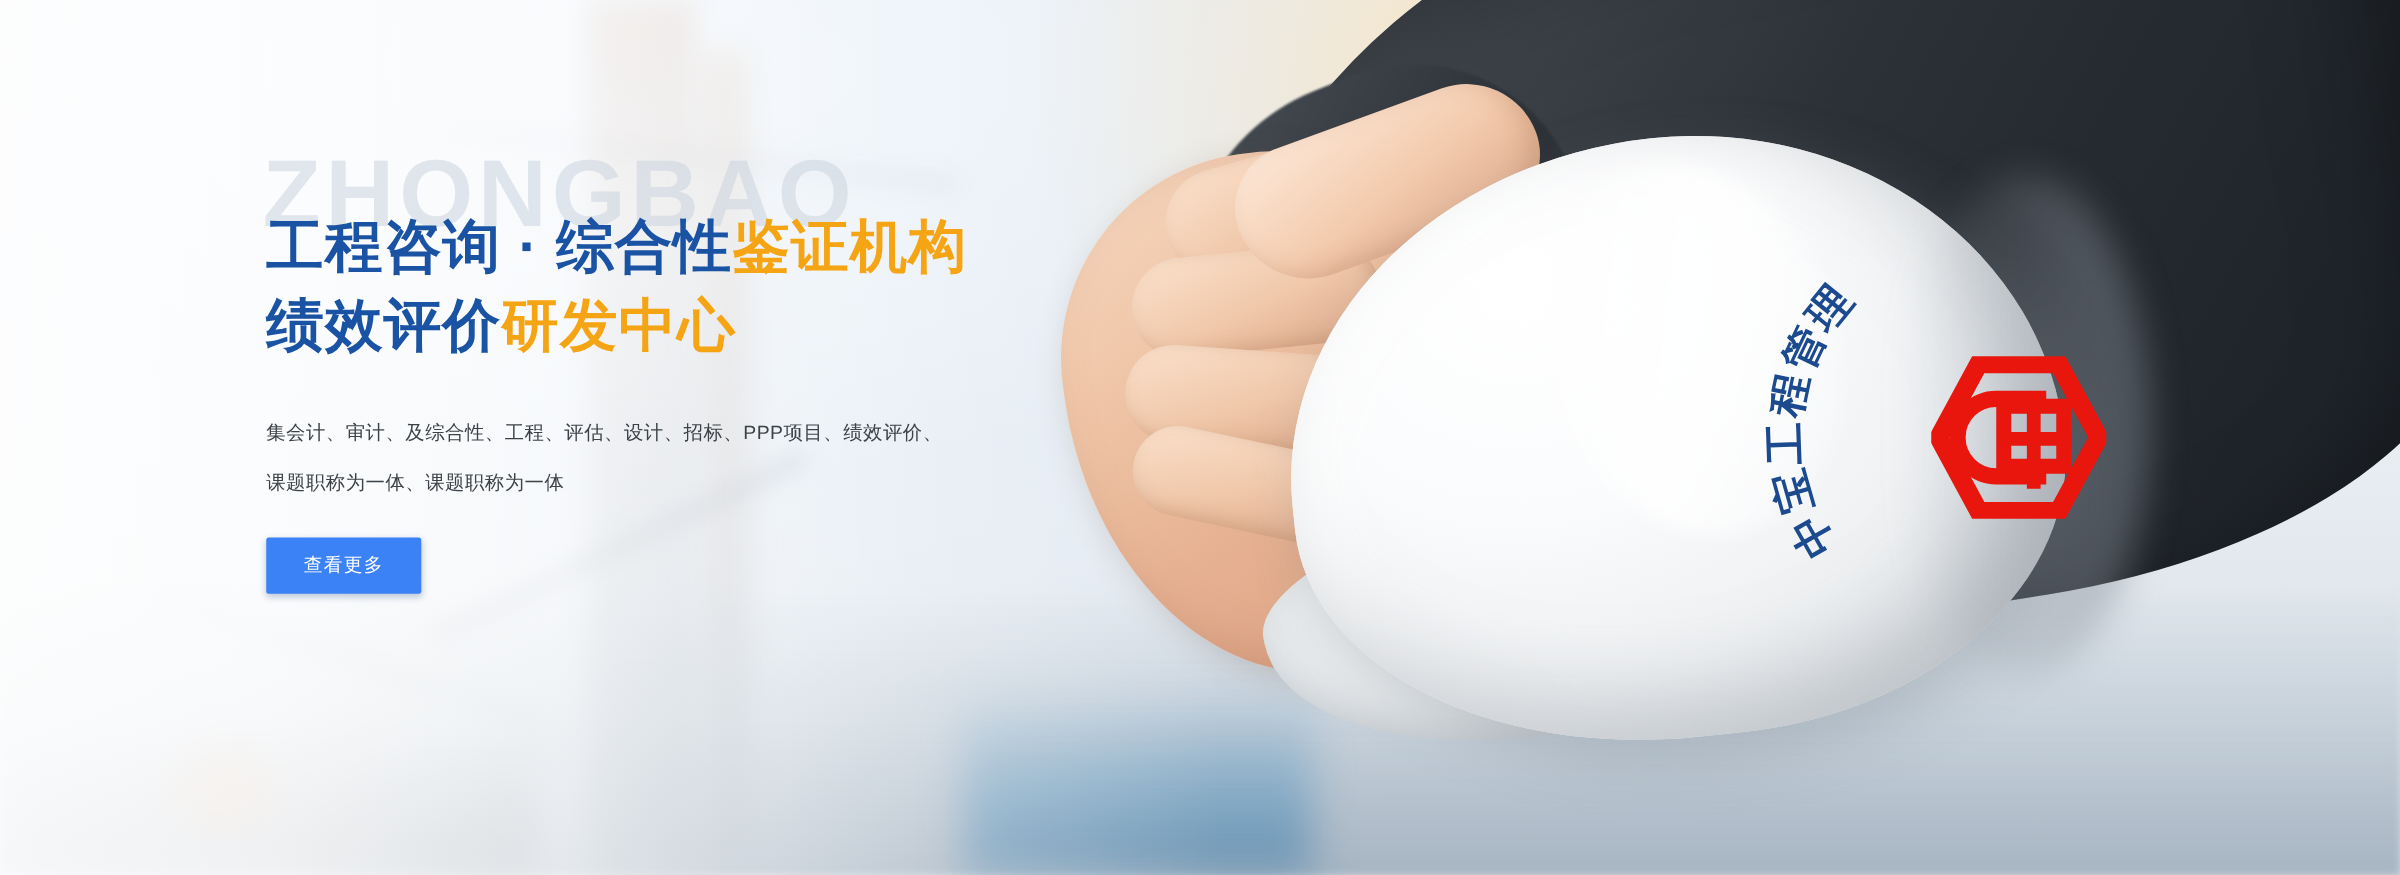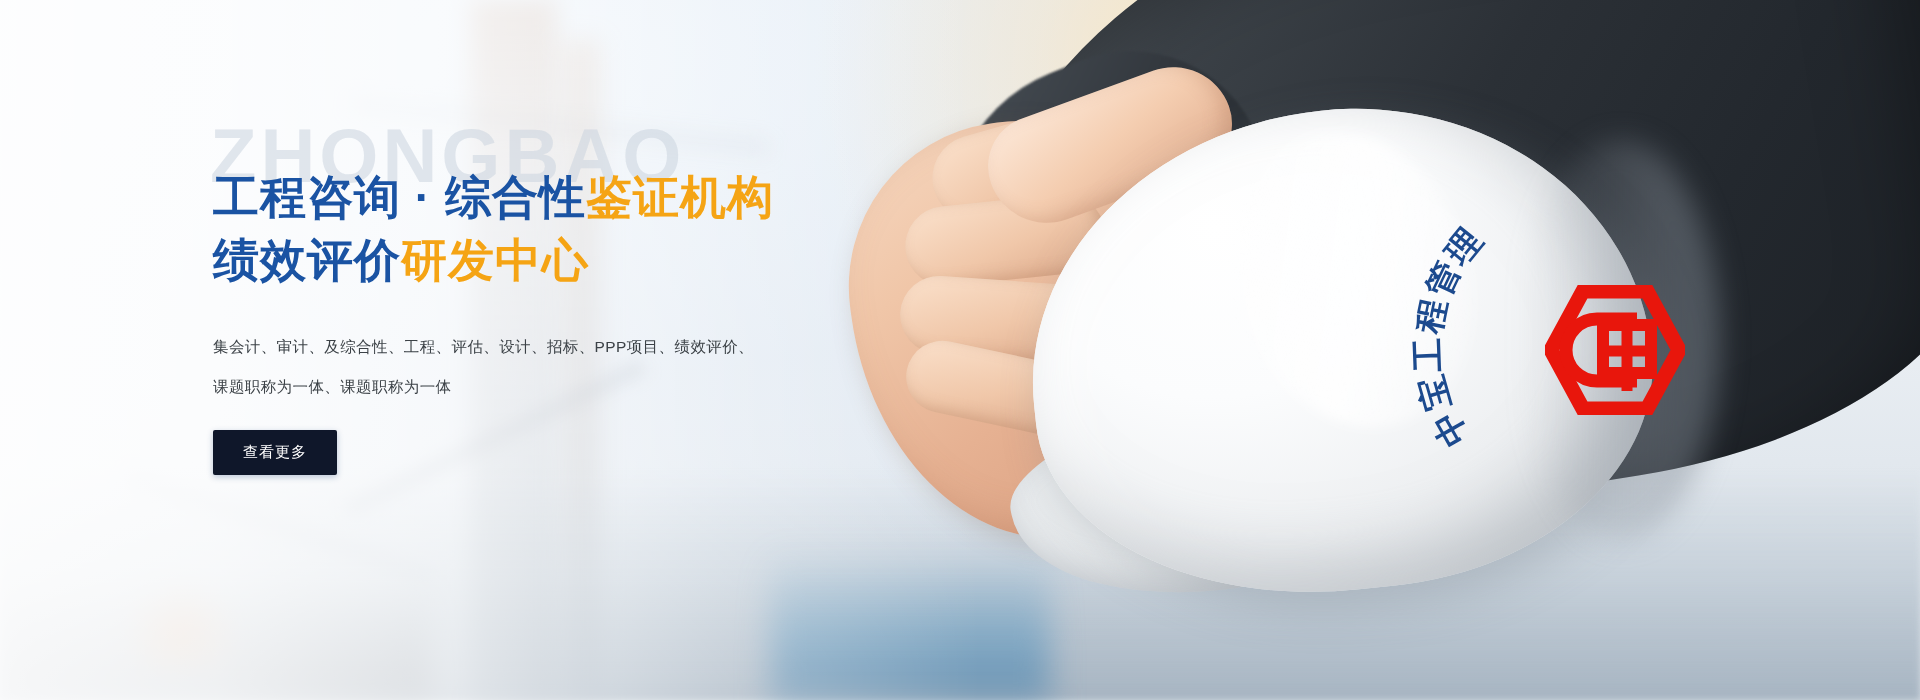--- a/index.html
+++ b/index.html
@@ -211,21 +211,21 @@
     letter-spacing:0.4px;
     max-width:600px;
   }
   .desc-line{ display:block; white-space:nowrap; }
 
   .cta{
     position:relative;
     display:inline-block;
     margin-top:22px;
     padding:13px 30px;
-    background:#0f172a;
+    background:#3b82f6;
     color:#ffffff;
     font-size:15px;
     letter-spacing:1px;
     border:none;
     border-radius:2px;
     cursor:pointer;
     font-family:"Liberation Sans","DejaVu Sans",sans-serif;
     box-shadow:0 2px 6px rgba(20,60,120,0.28);
   }
 </style>

